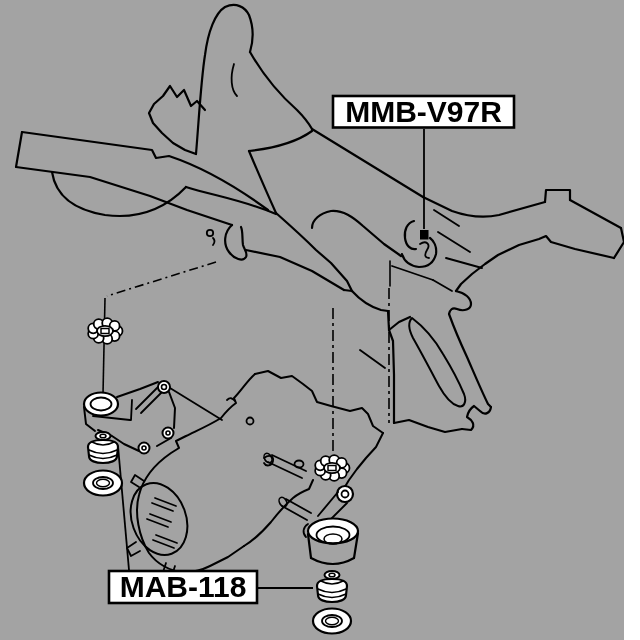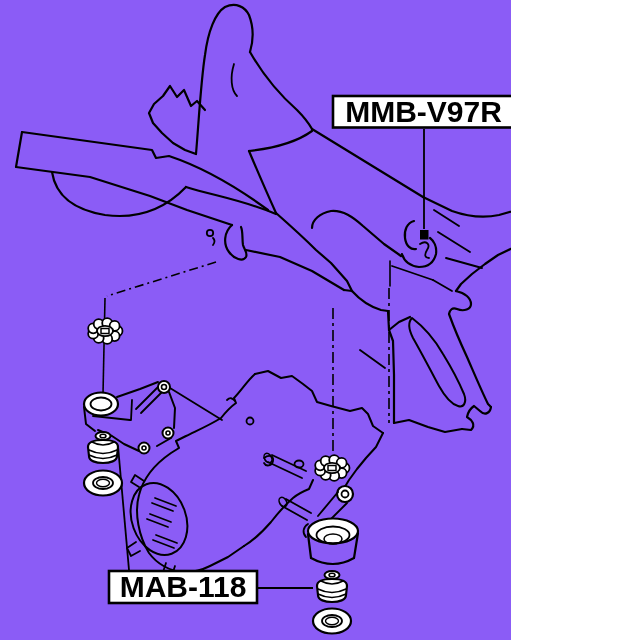--- a/index.html
+++ b/index.html
@@ -1,17 +1,17 @@
 <!DOCTYPE html>
 <html><head>
 <meta charset="utf-8">
 <style>
   html,body{margin:0;padding:0;background:#fff;}
   .canvas{
-    position:relative;width:511px;height:640px;background:#8b5cf6;
+    position:relative;width:624px;height:640px;background:#a3a3a3;
     font-family:"Liberation Sans", sans-serif;overflow:hidden;
   }
   svg{display:block;}
   .part-label{
     font-family:"Liberation Sans","DejaVu Sans",sans-serif;
     font-weight:bold;font-size:30px;letter-spacing:0px;fill:#000;
   }
 </style>
 </head>
 <body>

